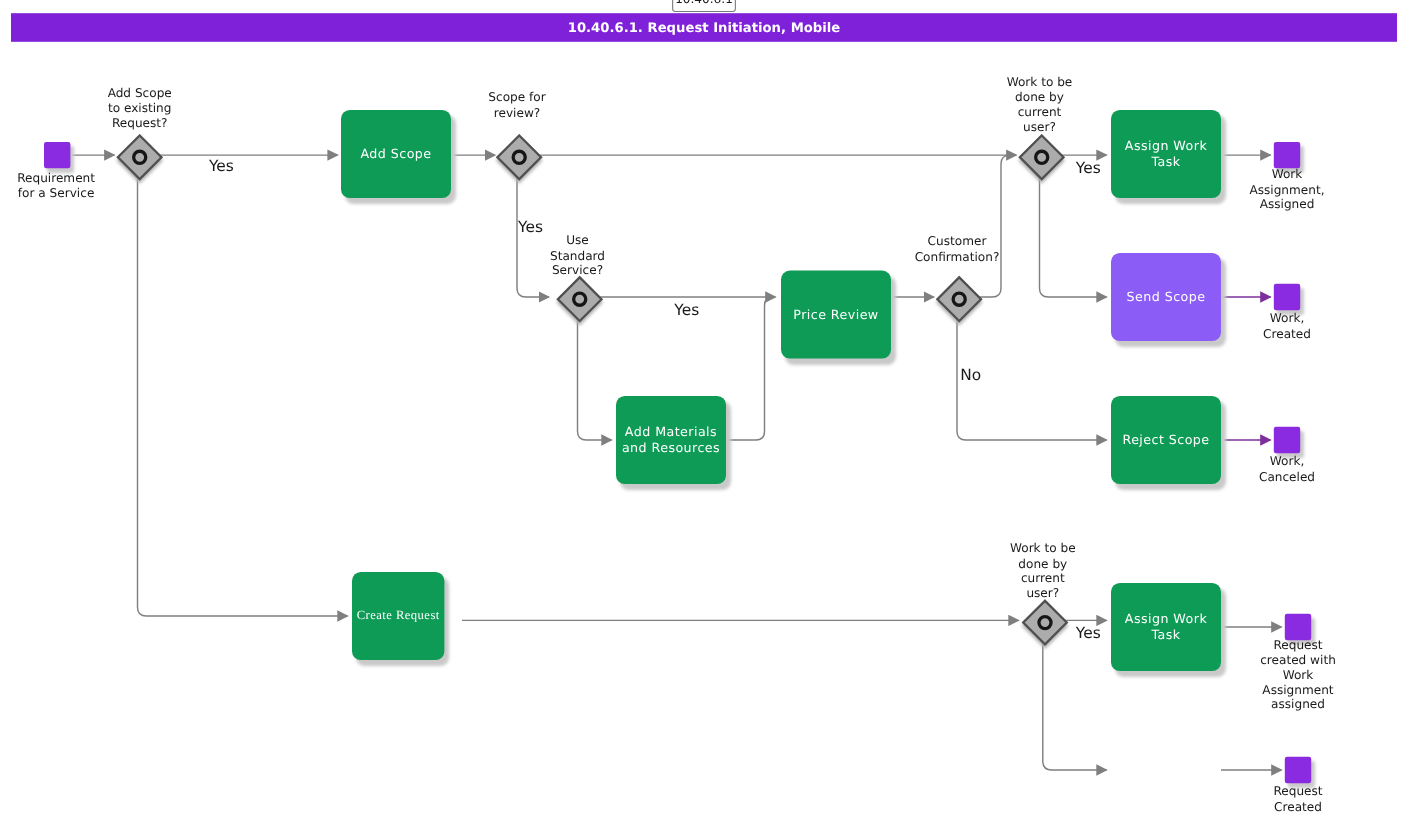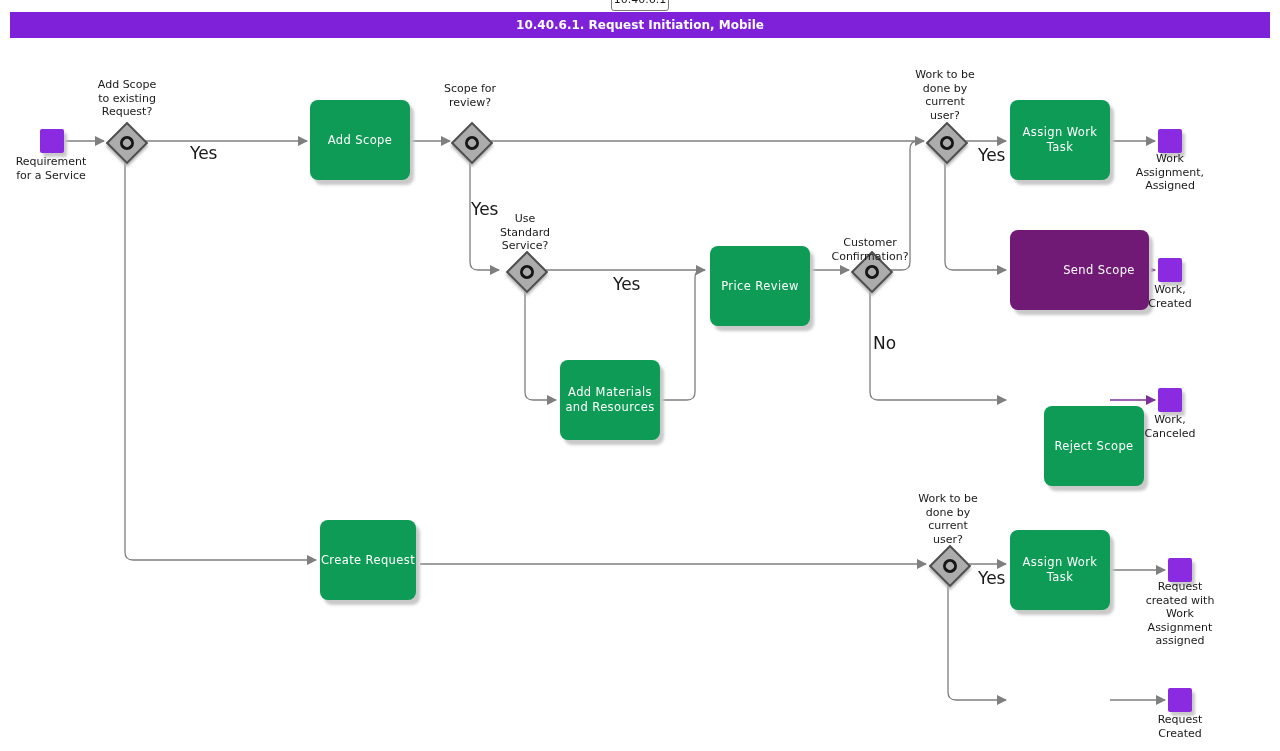--- a/index.html
+++ b/index.html
@@ -15,21 +15,21 @@
     justify-content:center;text-align:center;font-size:11.5px;letter-spacing:.4px;line-height:15px;
     white-space:pre-line;box-shadow:4px 5px 3px #c9c9c9;}
   .event-square{position:absolute;z-index:2;width:24px;height:24px;border-radius:2px;
     box-shadow:3px 4px 3px #c9c9c9;}
   .gateway{position:absolute;z-index:2;width:26px;height:26px;transform:rotate(45deg);
     border:2px solid #4f4f4f;display:flex;align-items:center;justify-content:center;
     box-shadow:2px 2px 3px #b0b0b0;}
   .gateway-ring{width:8px;height:8px;border:3.5px solid #161616;border-radius:50%;}
   .node-label{position:absolute;z-index:2;width:120px;text-align:center;font-size:11px;
     line-height:13.5px;color:#1a1a1a;white-space:pre-line;}
-  .edge-label{position:absolute;z-index:2;font-size:17px;color:#1a1a1a;}
+  .edge-label{position:absolute;z-index:2;font-size:14px;color:#1a1a1a;}
 </style>
 </head>
 <body>
 
 <div id="canvas">
   <div class="page-tab">10.40.6.1</div>
   <div class="title-bar">10.40.6.1. Request Initiation, Mobile</div>
   <svg id="edge-layer" width="1280" height="751" viewBox="0 0 1280 751">
     <defs>
       <marker id="arrow-gray" viewBox="0 0 10 10" refX="9" refY="5" markerWidth="8" markerHeight="8" orient="auto-start-reverse">
@@ -65,25 +65,25 @@
 <div class="edge-label" style="left: 190px; top: 143px;">Yes</div>
     <div class="edge-label" style="left: 471px; top: 199px;">Yes</div>
     <div class="edge-label" style="left: 613px; top: 274px;">Yes</div>
     <div class="edge-label" style="left: 873px; top: 333px; text-align: right;">No</div>
     <div class="edge-label" style="left: 978px; top: 145px;">Yes</div>
     <div class="edge-label" style="left: 978px; top: 568px;">Yes</div>
     <div class="task" style="left: 310px; top: 100px; width: 100px; height: 80px; background: rgb(13, 155, 85);">Add Scope</div>
     <div class="task" style="left: 710px; top: 246px; width: 100px; height: 80px; background: rgb(13, 155, 85);">Price Review</div>
     <div class="task" style="left: 560px; top: 360px; width: 100px; height: 80px; background: rgb(13, 155, 85);">Add Materials
 and Resources</div>
-    <div class="task" style="left: 320px; top: 520px; width: 96px; height: 80px; background: rgb(13, 155, 85);">Create Request</div>
+    <div class="task" style="left: 320px; top: 520px; width: 84px; height: 80px; background: rgb(13, 155, 85); font-family: Liberation Serif, serif;">Create Request</div>
     <div class="task" style="left: 1010px; top: 100px; width: 100px; height: 80px; background: rgb(13, 155, 85);">Assign Work
 Task</div>
-    <div class="task" style="left: 1010px; top: 230px; width: 100px; height: 80px; background: #701a75; padding-left: 39px;">Send Scope</div>
-    <div class="task" style="left: 1044px; top: 360px; width: 100px; height: 80px; background: rgb(13, 155, 85); margin-top: 46px;">Reject Scope</div>
+    <div class="task" style="left: 1010px; top: 230px; width: 100px; height: 80px; background: #8b5cf6;">Send Scope</div>
+    <div class="task" style="left: 1010px; top: 360px; width: 100px; height: 80px; background: rgb(13, 155, 85);">Reject Scope</div>
     <div class="task" style="left: 1010px; top: 530px; width: 100px; height: 80px; background: rgb(13, 155, 85);">Assign Work
 Task</div>
     <div class="gateway" style="left: 112px; top: 128px; background: rgb(172, 172, 172);">
       <div class="gateway-ring"></div>
     </div>
     <div class="node-label" style="left: 67px; top: 78px;">Add Scope
 to existing
 Request?</div>
     <div class="gateway" style="left: 457px; top: 128px; background: rgb(172, 172, 172);">
       <div class="gateway-ring"></div>
@@ -92,21 +92,21 @@
 review?</div>
     <div class="gateway" style="left: 512px; top: 257px; background: rgb(172, 172, 172);">
       <div class="gateway-ring"></div>
     </div>
     <div class="node-label" style="left: 465px; top: 212px;">Use
 Standard
 Service?</div>
     <div class="gateway" style="left: 857px; top: 257px; background: rgb(172, 172, 172);">
       <div class="gateway-ring"></div>
     </div>
-    <div class="node-label" style="left: 810px; top: 236px;">Customer
+    <div class="node-label" style="left: 810px; top: 213px;">Customer
 Confirmation?</div>
     <div class="gateway" style="left: 932px; top: 128px; background: rgb(172, 172, 172);">
       <div class="gateway-ring"></div>
     </div>
     <div class="node-label" style="left: 885px; top: 68px;">Work to be
 done by
 current
 user?</div>
     <div class="gateway" style="left: 935px; top: 551px; background: rgb(172, 172, 172);">
       <div class="gateway-ring"></div>

